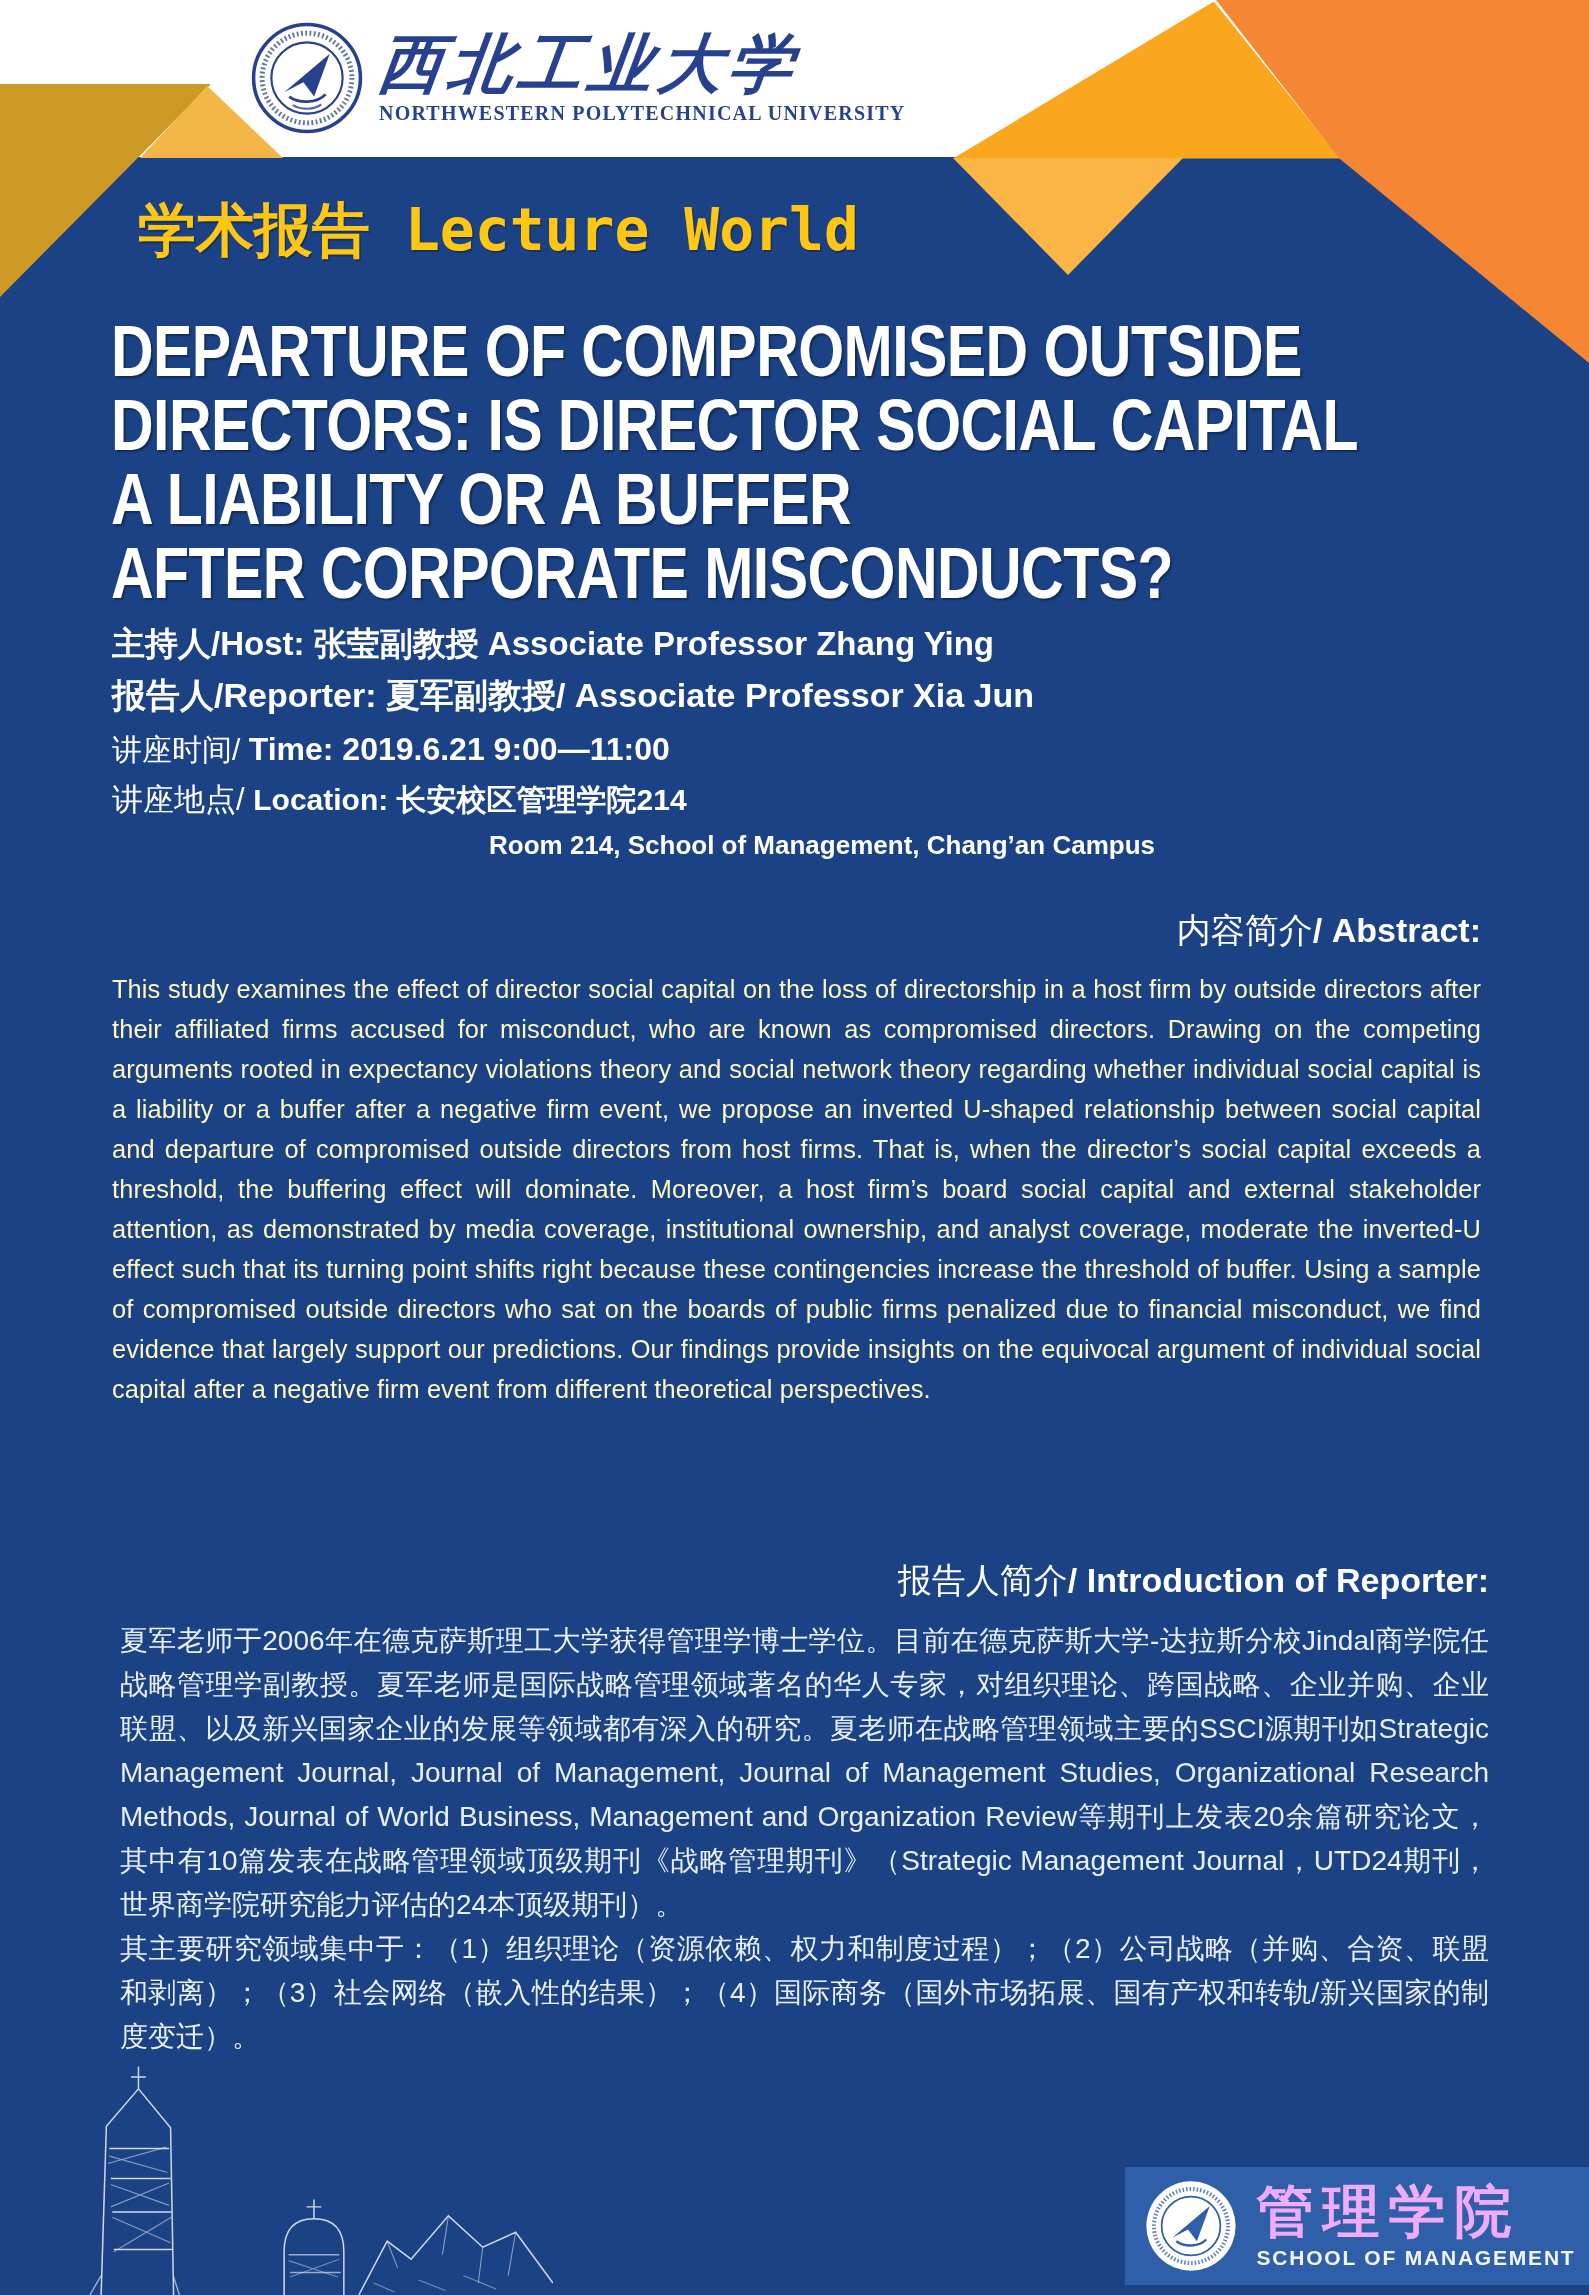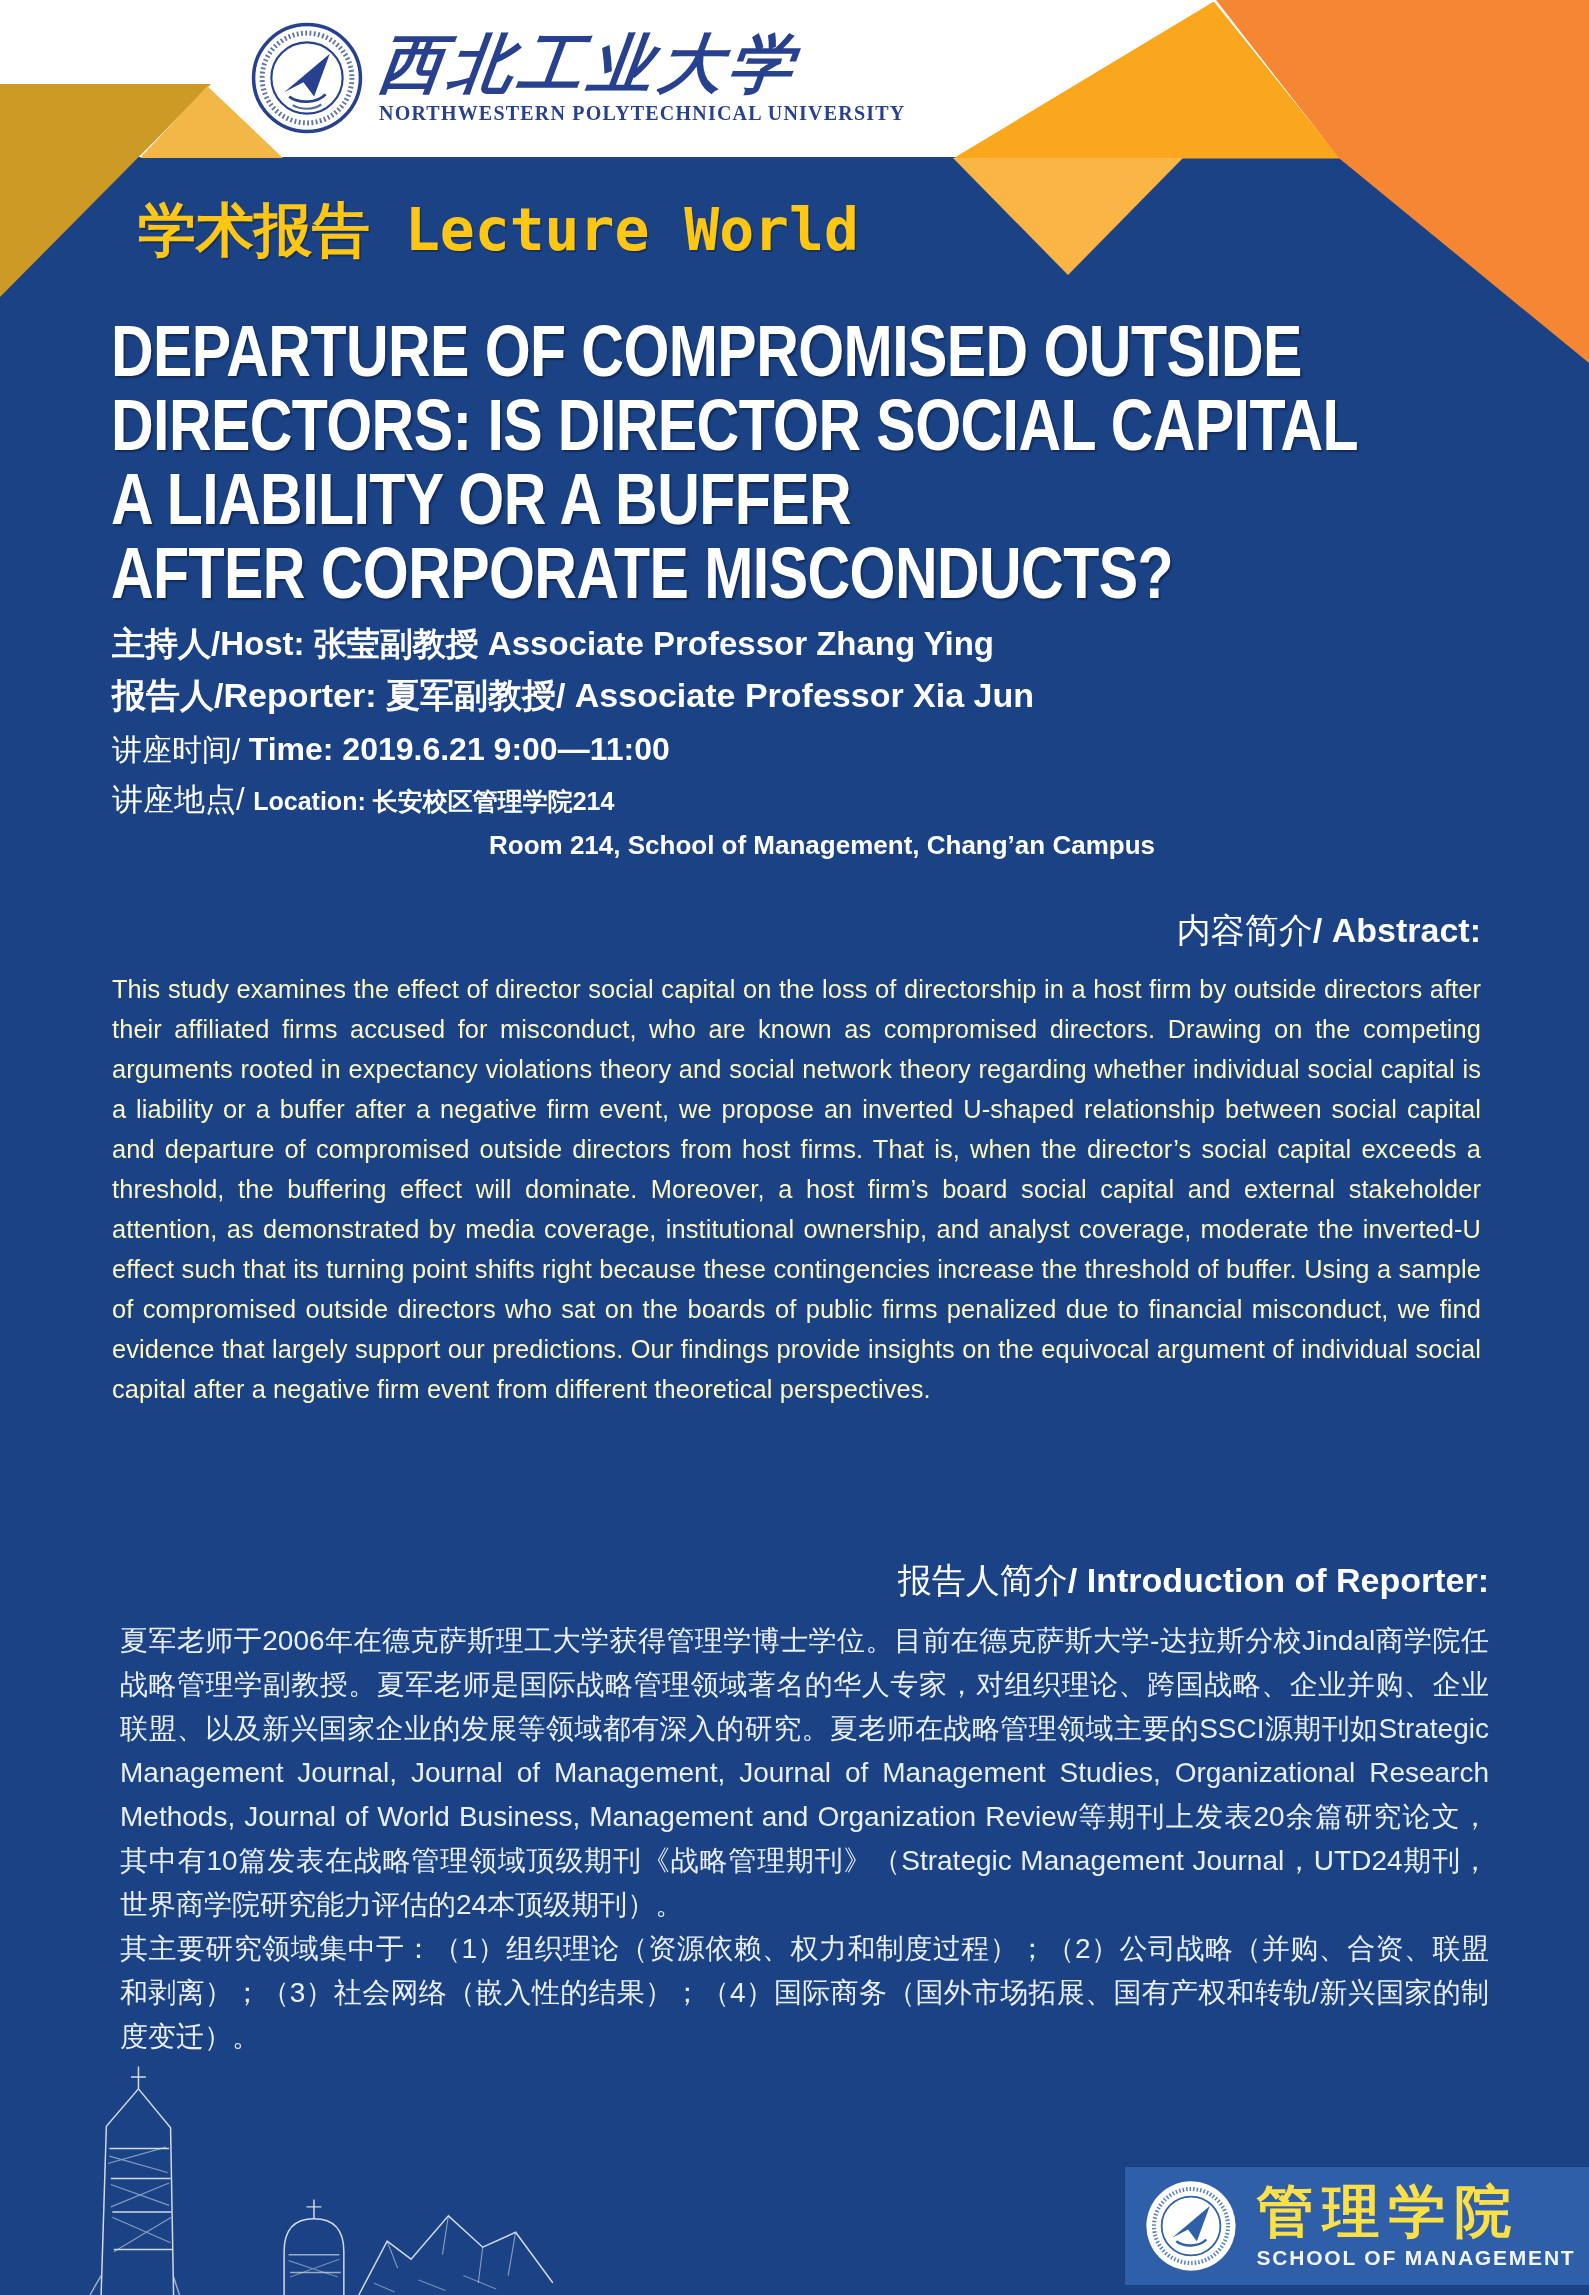--- a/index.html
+++ b/index.html
@@ -43,21 +43,21 @@
     white-space:nowrap;transform:scaleX(0.82);transform-origin:0 50%;
     letter-spacing:-0.7px;text-shadow:2.2px 2.2px 1.5px rgba(8,18,40,.45);}
   
   .info{position:absolute;left:112px;top:625px;color:#ffffff;}
   .info-row{white-space:nowrap;line-height:1.15;}
   .r1{font-size:34px;font-weight:bold;margin-bottom:15px;}
   .r2{font-size:33px;font-weight:bold;margin-bottom:13.5px;}
   .r3{font-size:30px;margin-bottom:15px;}
   .r3 .val{font-size:32px;font-weight:bold;}
   .r4{font-size:31px;margin-bottom:13.5px;}
-  .r4 .val{font-size:25px;font-weight:bold;}
+  .r4 .val{font-size:30px;font-weight:bold;}
   .r5{font-size:26px;font-weight:bold;margin-left:377px;}
   .lbl{font-weight:bold;}
   .lbl-light{font-weight:normal;}
   
   .section{position:absolute;left:112px;width:1369px;color:#ffffff;}
   .sec-abstract{top:910px;}
   .sec-intro{top:1560px;margin-left:8px;}
   .sec-heading{font-size:34px;line-height:1.2;margin-bottom:18px;white-space:nowrap;text-align:right;}
   .sec-heading .h-cn{font-weight:normal;}
   .sec-heading .h-en{font-weight:bold;}
@@ -66,21 +66,21 @@
   .intro-body p{margin:0;font-size:28px;line-height:44px;text-align:justify;
     text-align-last:left;color:#E9EFF7;}
   
   .chalk{position:absolute;left:60px;top:2059px;width:493px;height:236px;opacity:.8;}
   
   .som-box{position:absolute;left:1125px;top:2167px;width:465px;height:118px;
     background:var(--footer_blue);display:flex;align-items:center;
     padding-left:19.4px;box-sizing:border-box;gap:18px;}
   .som-emblem{width:94px;height:94px;flex:0 0 auto;}
   .som-text{display:flex;flex-direction:column;}
-  .som-cn{font-size:57px;font-weight:bold;color:#fde047;letter-spacing:9px;
+  .som-cn{font-size:57px;font-weight:bold;color:#f0abfc;letter-spacing:9px;
     line-height:1;white-space:nowrap;}
   .som-en{font-size:21px;font-weight:bold;color:#F2F6FC;letter-spacing:1.8px;
     margin-top:6px;white-space:nowrap;}
 </style>
 </head>
 <body>
 
 <div class="poster">
 
   <div class="band-white"></div>

